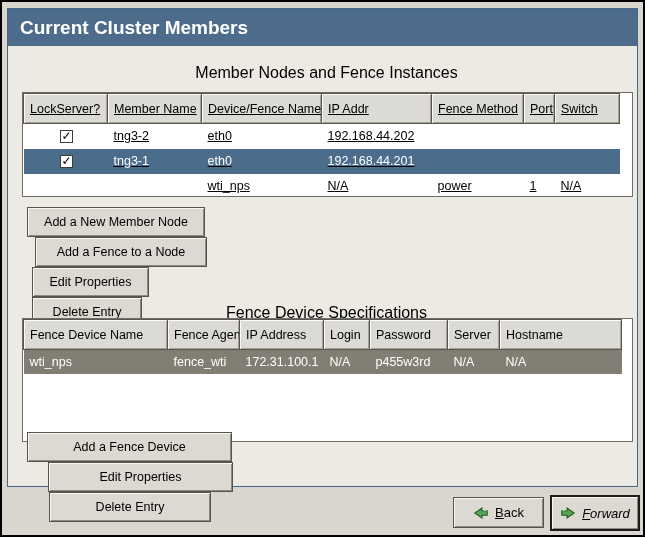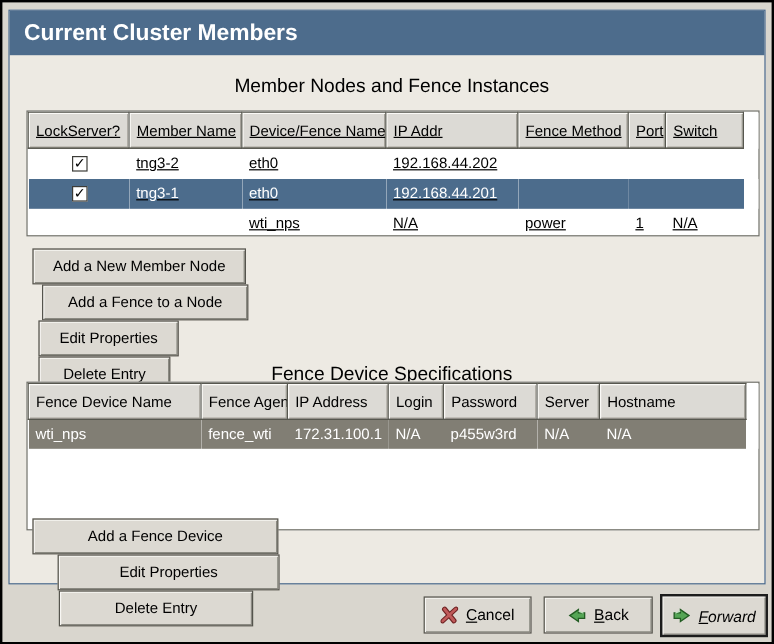--- a/index.html
+++ b/index.html
@@ -236,31 +236,20 @@
     </div>
 
     <div class="btnrow r2">
       <button class="gtkbtn" style="width:205px">Add a Fence Device</button>
       <button class="gtkbtn" style="width:185px;margin-left:21px">Edit Properties</button>
       <button class="gtkbtn" style="width:162px;margin-left:22px">Delete Entry</button>
     </div>
 
   </div>
 
-  <button class="gtkbtn bottom" id="btn-cancel">
-    <span class="icon">
-      <svg width="15" height="15" viewBox="0 0 15 15">
-        <g transform="skewX(-8) translate(1.2,0)">
-          <path d="M2.5 2.5 L12 12.5 M12 2.5 L2.5 12.5" stroke="#6e2222" stroke-width="4" stroke-linecap="round" fill="none"></path>
-          <path d="M2.5 2.5 L12 12.5 M12 2.5 L2.5 12.5" stroke="#c05a5a" stroke-width="2.2" stroke-linecap="round" fill="none"></path>
-        </g>
-      </svg>
-    </span>
-    <span><span class="key">C</span><span>ancel</span></span>
-  </button>
 
   <button class="gtkbtn bottom" id="btn-back">
     <span class="icon">
       <svg width="16" height="16" viewBox="0 0 16 16">
         <path d="M9 3 L9 5.7 L14.2 5.7 L14.2 10.3 L9 10.3 L9 13 L1.8 8 Z" fill="#55a555" stroke="#235c23" stroke-width="1.1"></path>
         <path d="M9 4.2 L13.2 5.9" stroke="#bfe2bf" stroke-width="1" fill="none"></path>
       </svg>
     </span>
     <span><span class="key">B</span><span>ack</span></span>
   </button>

